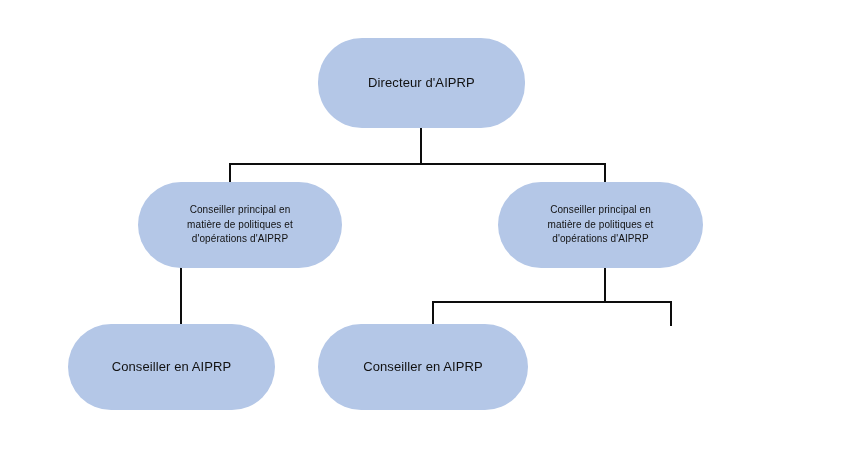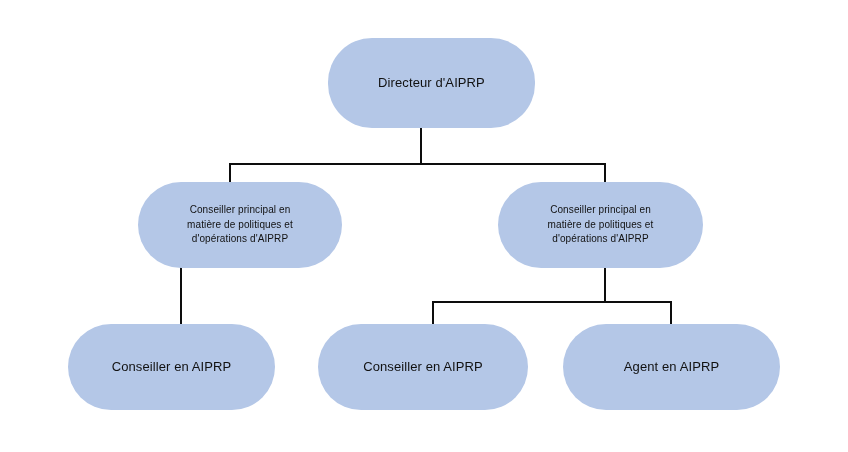--- a/index.html
+++ b/index.html
@@ -57,21 +57,21 @@
   <div class="connector v" style="left:229px; top:163px; height:21px;"></div>
   <div class="connector v" style="left:604px; top:163px; height:21px;"></div>
 
   <div class="connector v" style="left:180px; top:266px; height:60px;"></div>
 
   <div class="connector v" style="left:604px; top:266px; height:36px;"></div>
   <div class="connector h" style="left:432px; top:301px; width:240px;"></div>
   <div class="connector v" style="left:432px; top:301px; height:25px;"></div>
   <div class="connector v" style="left:670px; top:301px; height:25px;"></div>
 
-  <div class="node" style="left:328px; top:38px; width:207px; height:90px;">
+  <div class="node" style="left:318px; top:38px; width:207px; height:90px;">
     <span class="node-label">Directeur d'AIPRP</span>
   </div>
 
   <div class="node" style="left:138px; top:182px; width:204px; height:86px;">
     <span class="node-label small">Conseiller principal en
 matière de politiques et
 d'opérations d'AIPRP</span>
   </div>
 
   <div class="node" style="left:498px; top:182px; width:205px; height:86px;">
@@ -81,17 +81,14 @@
   </div>
 
   <div class="node" style="left:68px; top:324px; width:207px; height:86px;">
     <span class="node-label">Conseiller en AIPRP</span>
   </div>
 
   <div class="node" style="left:318px; top:324px; width:210px; height:86px;">
     <span class="node-label">Conseiller en AIPRP</span>
   </div>
 
-  <div class="node" style="left:563px; top:324px; width:217px; height:86px;">
-    <span class="node-label">Agent en AIPRP</span>
-  </div>
 
 </div>
 
 </body></html>

